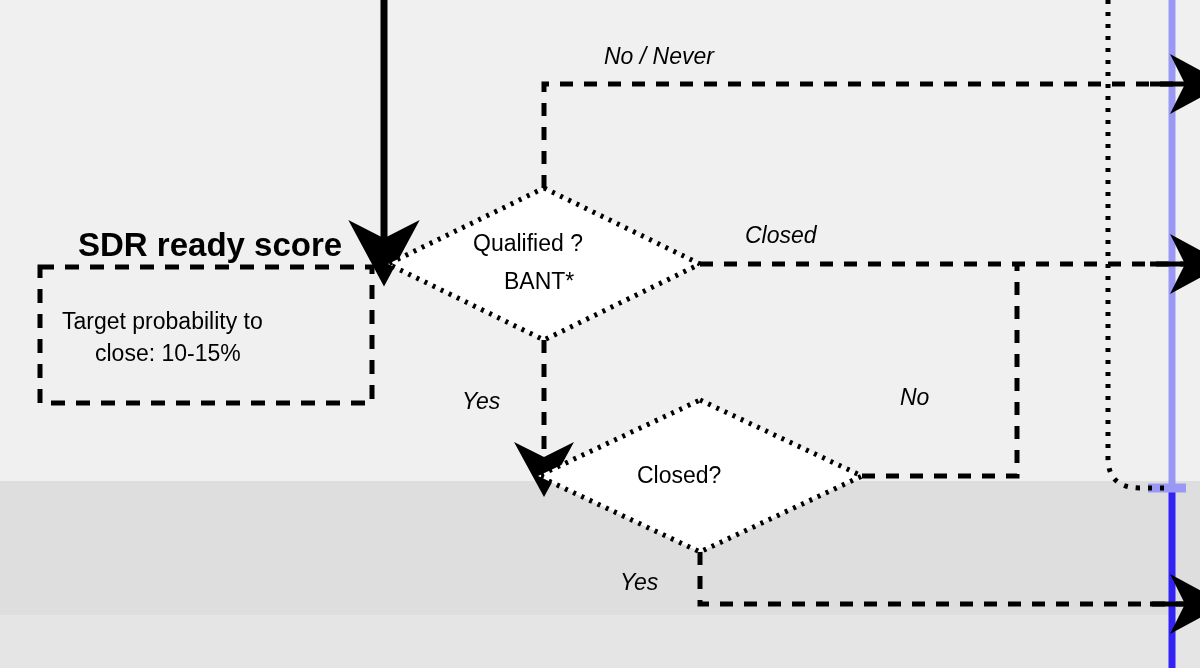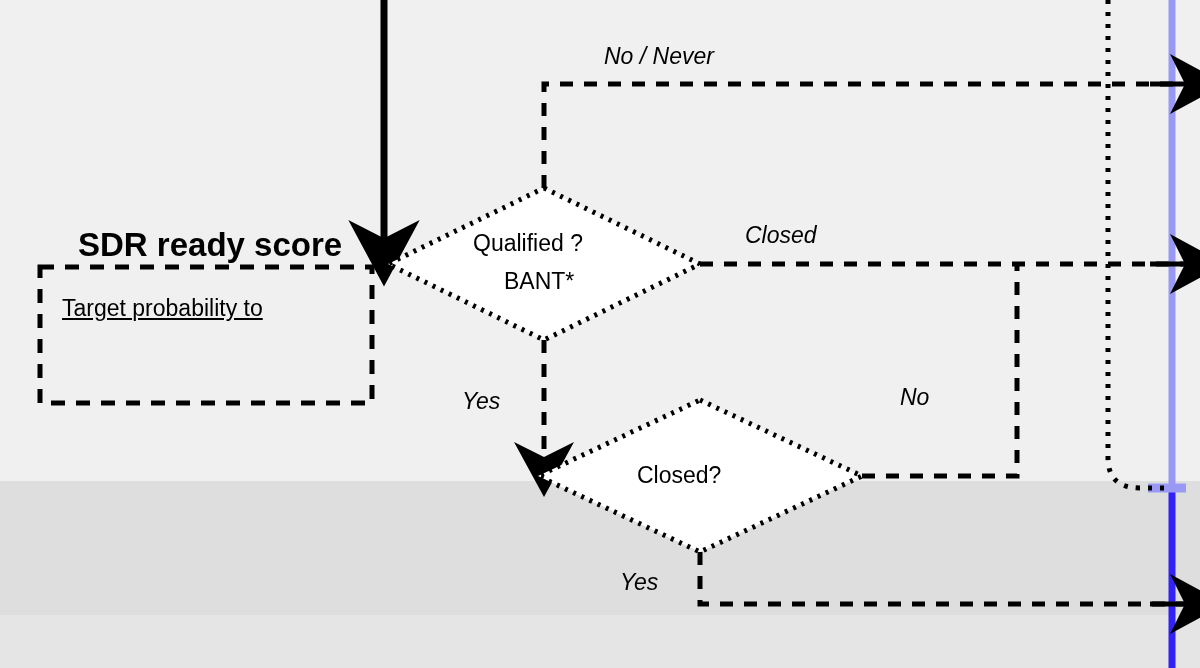--- a/index.html
+++ b/index.html
@@ -115,22 +115,23 @@
     <polygon points="544,188 700,264 544,340 388,264" fill="#ffffff" stroke="#000" stroke-width="5" stroke-dasharray="3,6" stroke-linejoin="miter"></polygon>
     <polygon points="700,400 862,476 700,552 538,476" fill="#ffffff" stroke="#000" stroke-width="5" stroke-dasharray="3,6" stroke-linejoin="miter"></polygon>
   </svg>
 
   <svg class="layer" viewBox="0 0 1200 668">
     <rect x="40" y="267" width="332" height="136" fill="none" stroke="#000" stroke-width="5" stroke-dasharray="14,11"></rect>
   </svg>
 
   <div class="lbl heading" style="left:78px; top:226px;">SDR ready score</div>
 
-  <div class="lbl boxtext" style="left:62px; top:295px;text-decoration:underline;">Target probability to</div>
+  <div class="lbl boxtext" style="left:62px; top:308px;">Target probability to</div>
 
+  <div class="lbl boxtext" style="left:95px; top:340px;">close: 10-15%</div>
 
   <div class="lbl node-text" style="left:473px; top:230px;">Qualified ?</div>
 
   <div class="lbl node-text" style="left:504px; top:260px;margin-top:8px;">BANT*</div>
 
   <div class="lbl node-text" style="left:637px; top:462px;text-align:center;">Closed?</div>
 
   <div class="lbl edge-label" style="left:604px; top:43px;">No / Never</div>
 
   <div class="lbl edge-label" style="left:745px; top:222px;">Closed</div>

